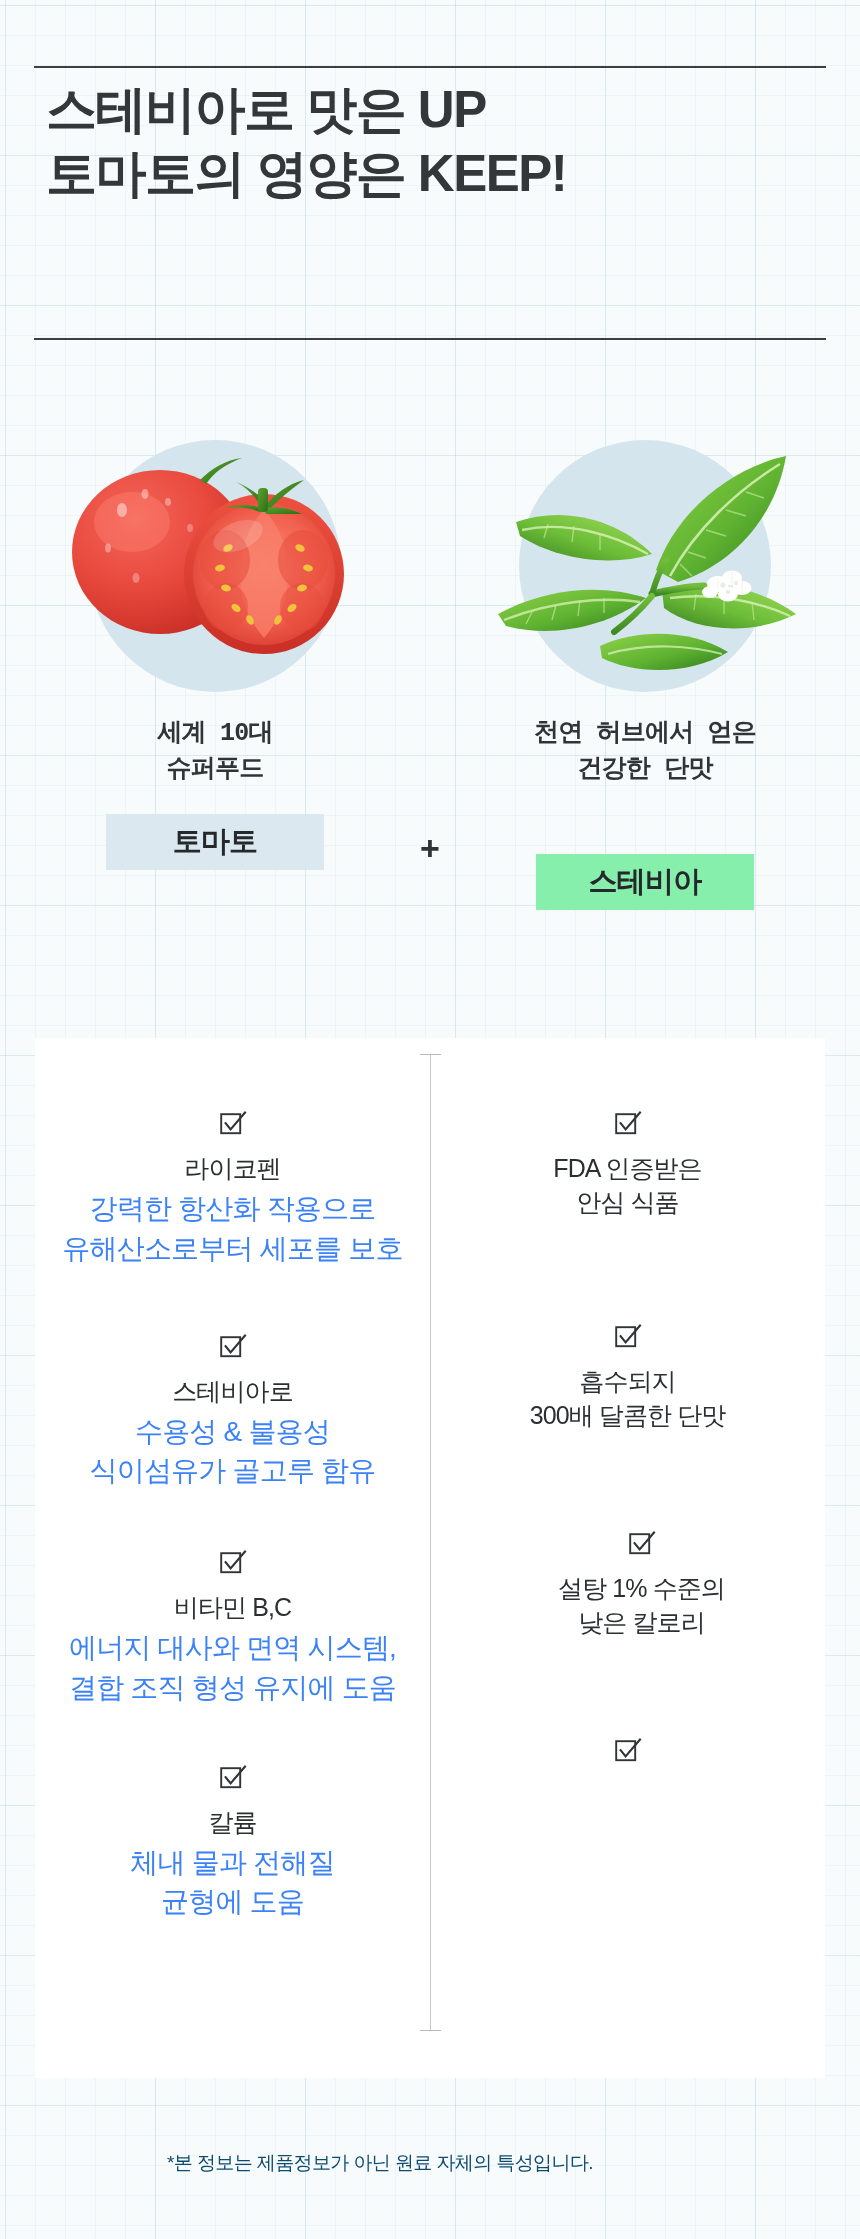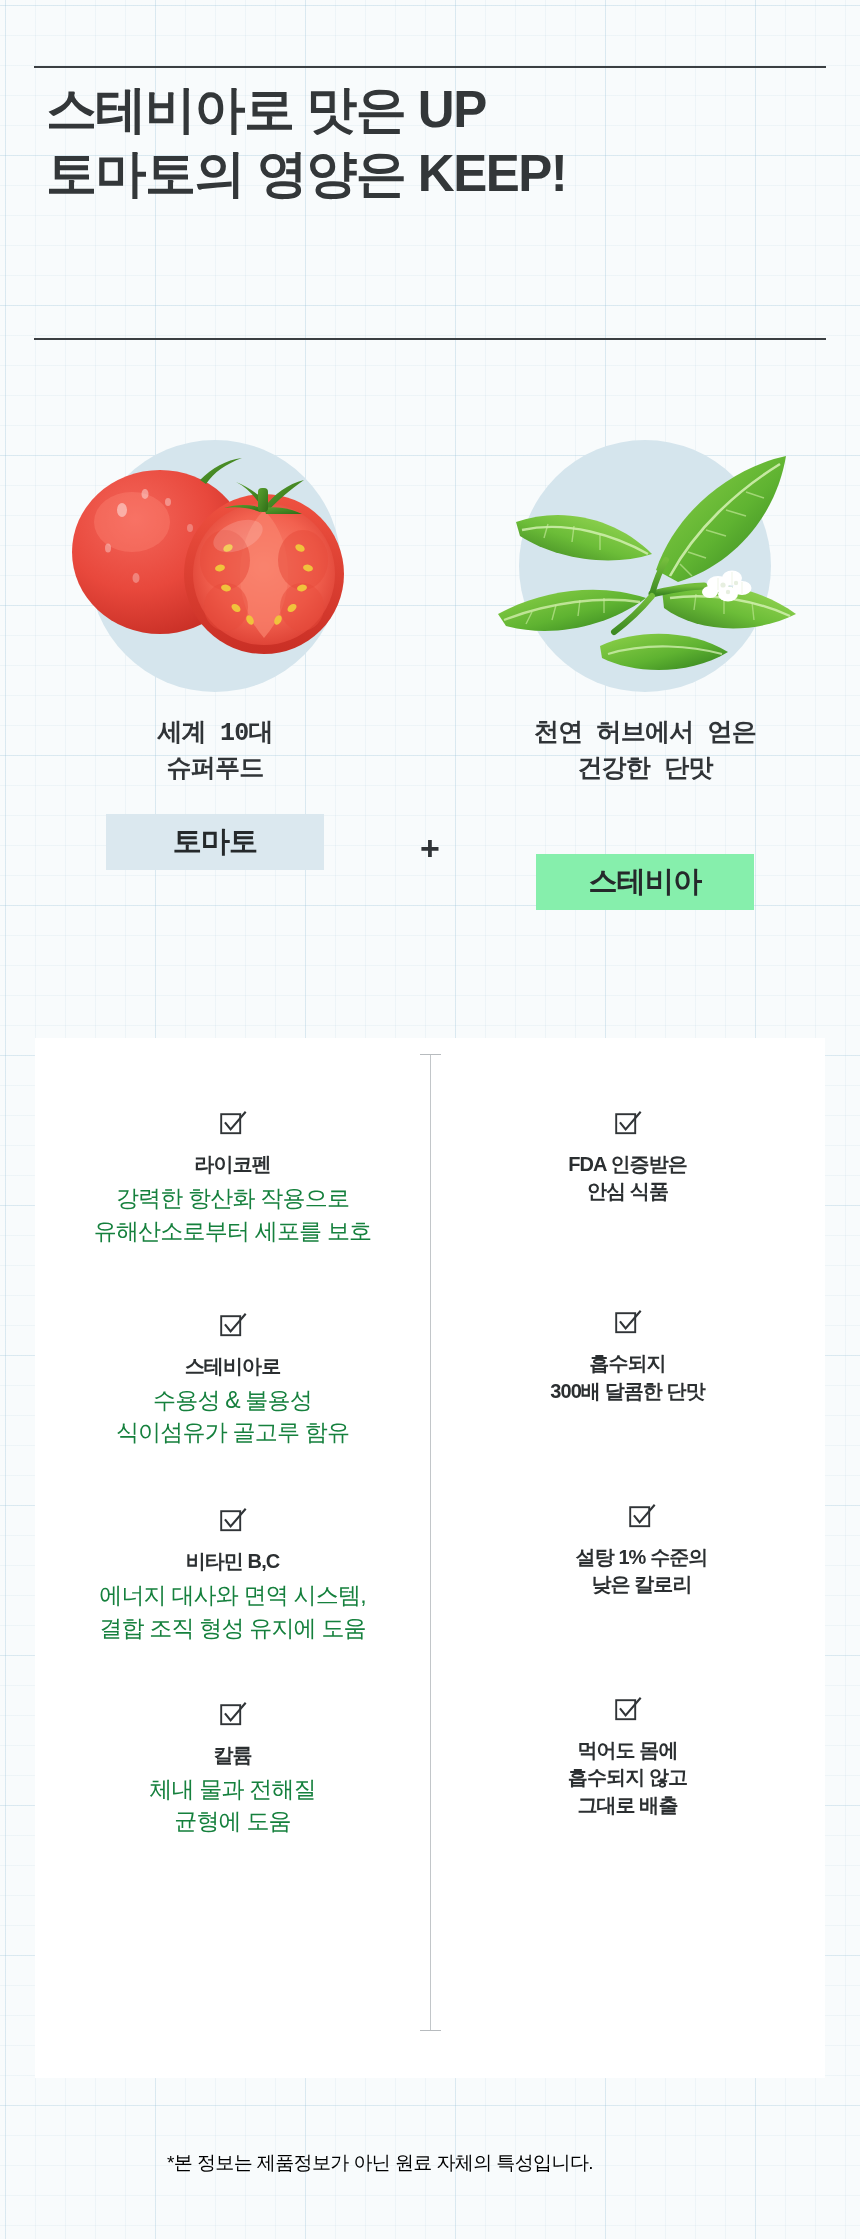--- a/index.html
+++ b/index.html
@@ -183,35 +183,35 @@
 
   .chk {
     display: block;
     margin: 0 auto 13px;
     width: 30px;
     height: 30px;
   }
   .chk svg { display: block; width: 30px; height: 30px; }
 
   .b-title {
-    font-size: 20px;
-    font-weight: 700;
+    font-size: 25px;
+    font-weight: 400;
     letter-spacing: -0.9px;
     line-height: 1.36;
     color: #2b2f31;
   }
   .b-title span { display: block; }
 
   .b-desc {
     margin-top: 4px;
-    font-size: 23px;
+    font-size: 28px;
     font-weight: 400;
     letter-spacing: -0.8px;
     line-height: 1.42;
-    color: #15803d;
+    color: #3b82f6;
   }
   .b-desc span { display: block; }
 
   
   .col.left  .benefit:nth-child(1) { margin-top: 30px; }
   .col.left  .benefit:nth-child(2) { margin-top: 62px; }
   .col.left  .benefit:nth-child(3) { margin-top: 56px; }
   .col.left  .benefit:nth-child(4) { margin-top: 54px; }
 
   .col.right .benefit:nth-child(1) { margin-top: 30px; }
@@ -221,21 +221,21 @@
 
   
   .footnote {
     position: absolute;
     left: 0;
     top: 2150px;
     width: 760px;
     text-align: center;
     font-size: 19px;
     letter-spacing: -0.6px;
-    color: #000000;
+    color: #0c4a6e;
   }
 </style>
 </head>
 <body>
 
 <div class="page"></div>
 
 <div class="rule rule-top"></div>
 
 <div class="headline">
@@ -545,24 +545,19 @@
         </div>
       </div>
 
       <div class="benefit">
         <span class="chk">
           <svg viewBox="0 0 30 30" xmlns="http://www.w3.org/2000/svg">
             <rect x="3.2" y="6.2" width="19" height="19" fill="none" stroke="#303437" stroke-width="1.9"></rect>
             <path d="M7.6 15.2 L12.6 21.4 L27 4.6" fill="none" stroke="#303437" stroke-width="2.1" stroke-linecap="square"></path>
           </svg>
         </span>
-        <div class="b-title">
-          <span>먹어도 몸에</span>
-          <span>흡수되지 않고</span>
-          <span>그대로 배출</span>
-        </div>
       </div>
 
     </div>
   </div>
 </div>
 
 <div class="footnote">*본 정보는 제품정보가 아닌 원료 자체의 특성입니다.</div>
 
 </body></html>

